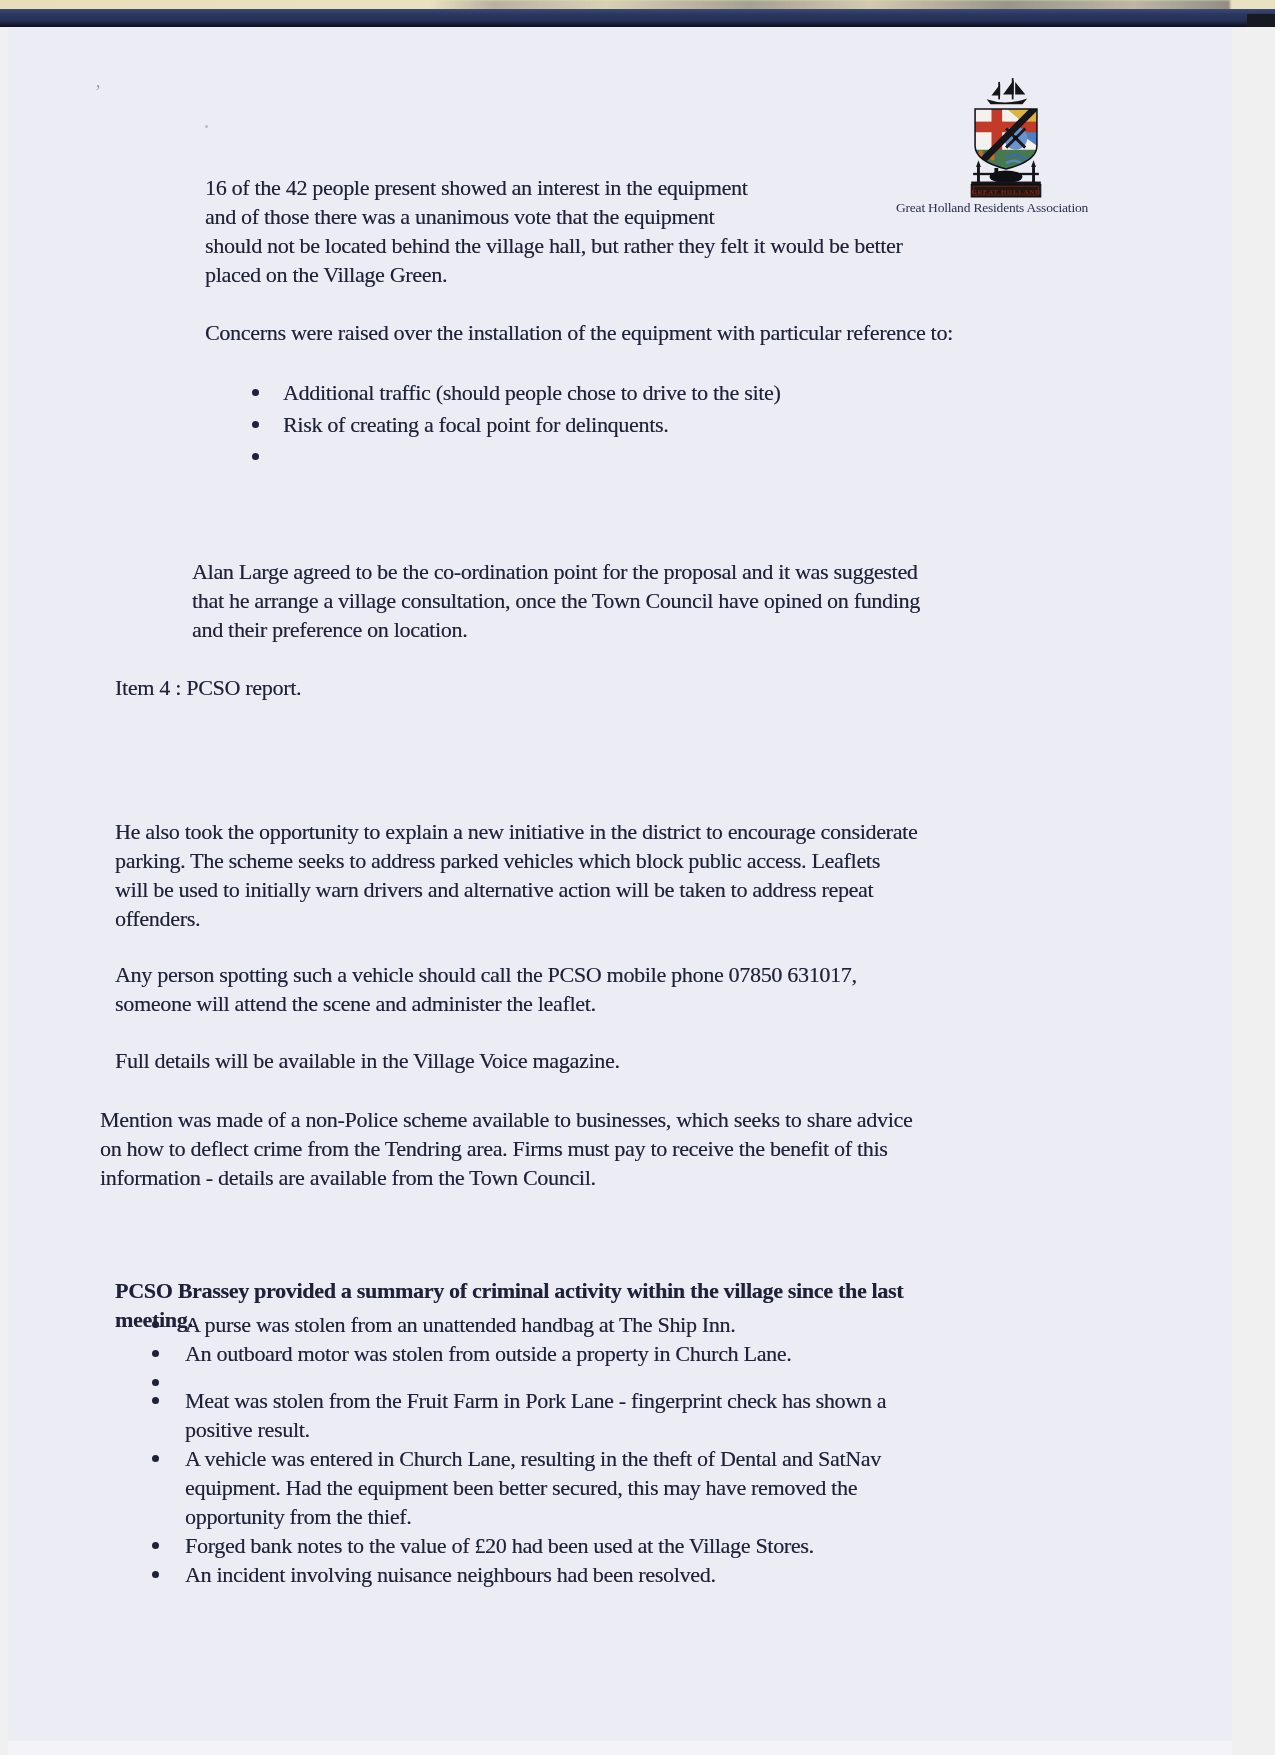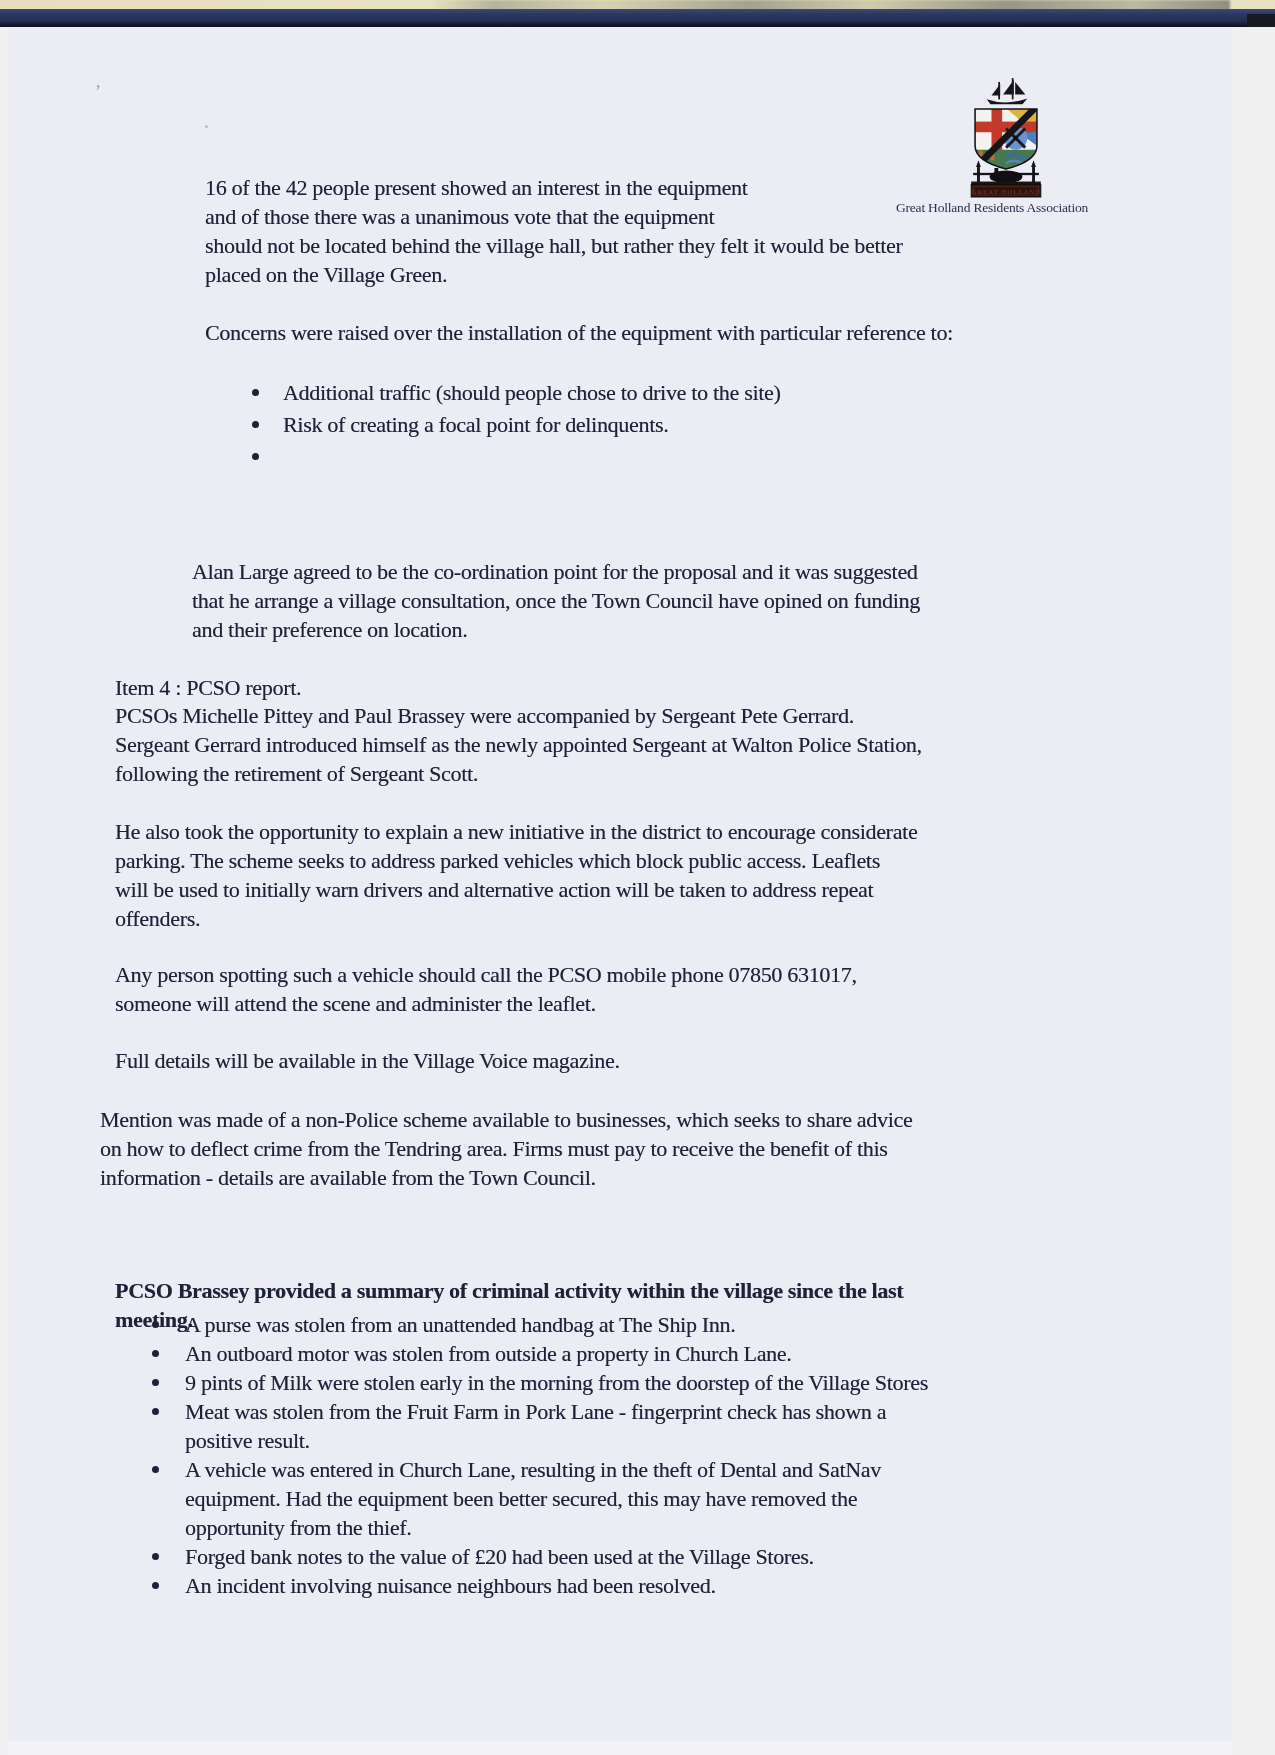--- a/index.html
+++ b/index.html
@@ -176,23 +176,20 @@
       <span class="dot"></span>
     </div>
   </div>
 
   <div class="para" style="left:184px;top:529px;">Alan Large agreed to be the co-ordination point for the proposal and it was suggested
 that he arrange a village consultation, once the Town Council have opined on funding
 and their preference on location.</div>
 
   <div class="para bold" style="left:107px;top:645px;">Item 4 : PCSO report.</div>
 
-  <div class="para" style="left:107px;top:673px;">PCSOs Michelle Pittey and Paul Brassey were accompanied by Sergeant Pete Gerrard.
-Sergeant Gerrard introduced himself as the newly appointed Sergeant at Walton Police Station,
-following the retirement of Sergeant Scott.</div>
 
   <div class="para" style="left:107px;top:789px;">He also took the opportunity to explain a new initiative in the district to encourage considerate
 parking.  The scheme seeks to address parked vehicles which block public access.  Leaflets
 will be used to initially warn drivers and alternative action will be taken to address repeat
 offenders.</div>
 
   <div class="para" style="left:107px;top:932px;">Any person spotting such a vehicle should call the PCSO mobile phone 07850 631017,
 someone will attend the scene and administer the leaflet.</div>
 
   <div class="para" style="left:107px;top:1018px;">Full details will be available in the Village Voice magazine.</div>
@@ -208,21 +205,20 @@
     <div class="li">
       <span class="dot"></span>
       <span class="li-text">A purse was stolen from an unattended handbag at The Ship Inn.</span>
     </div>
     <div class="li">
       <span class="dot"></span>
       <span class="li-text">An outboard motor was stolen from outside a property in Church Lane.</span>
     </div>
     <div class="li">
       <span class="dot"></span>
-      <span class="li-text">9 pints of Milk were stolen early in the morning from the doorstep of the Village Stores</span>
     </div>
     <div class="li">
       <span class="dot"></span>
       <span class="li-text">Meat was stolen from the Fruit Farm in Pork Lane - fingerprint check has shown a
 positive result.</span>
     </div>
     <div class="li">
       <span class="dot"></span>
       <span class="li-text">A vehicle was entered in Church Lane, resulting in the theft of Dental and SatNav
 equipment.  Had the equipment been better secured, this may have removed the

